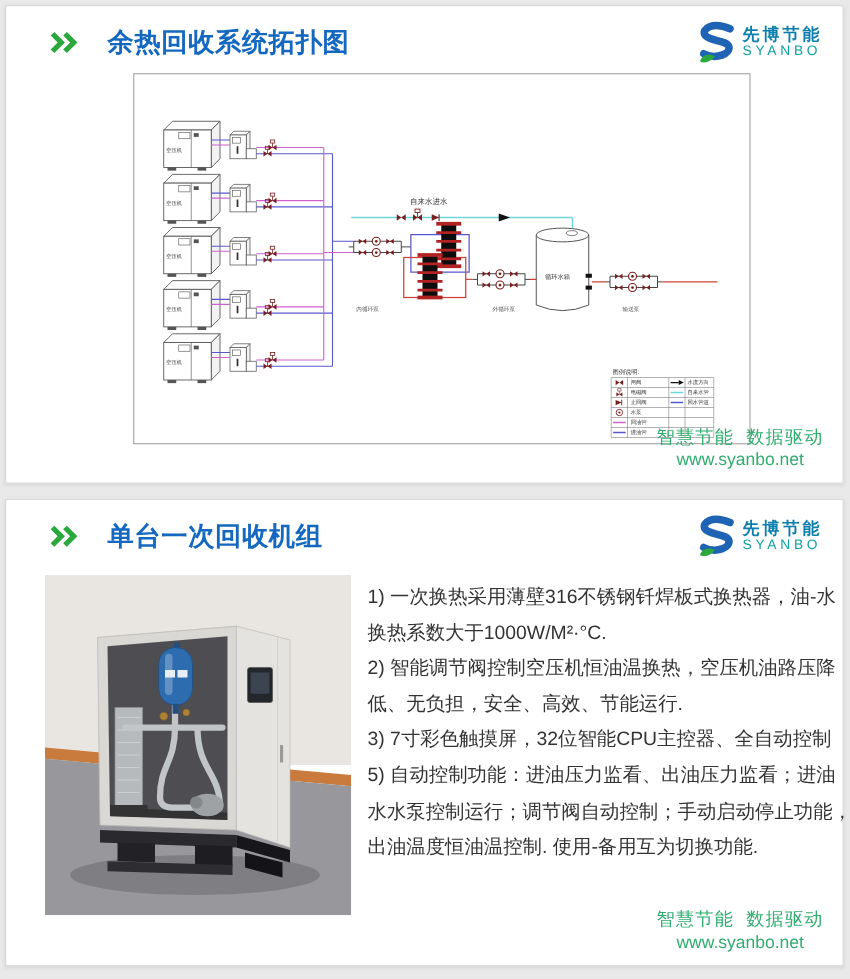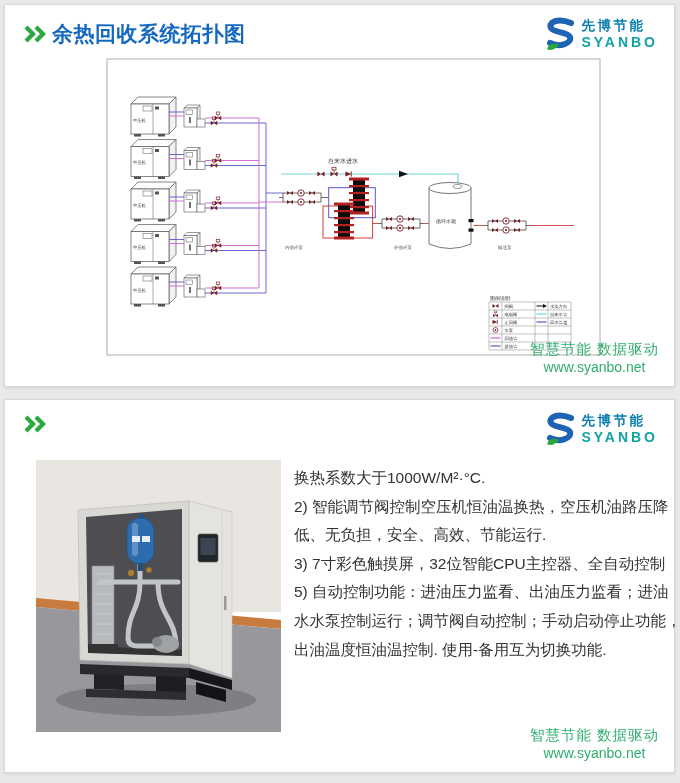--- a/index.html
+++ b/index.html
@@ -11,36 +11,36 @@
     overflow:hidden;
   }
   .card {
     position:absolute; left:4px; width:671px;
     background:#ffffff; border:1px solid #d9d9d9;
     box-shadow:0 1px 3px rgba(0,0,0,0.10);
   }
   #card1 { top:4px; height:383px; }
   #card2 { top:399px; height:374px; }
 
-  .section-header { position:absolute; left:18px; top:15px; display:flex; align-items:center; gap:5px; }
+  .section-header { position:absolute; left:34px; top:15px; display:flex; align-items:center; gap:23px; }
   .section-title { color:#1468C0; font-size:21px; font-weight:bold; letter-spacing:0.5px; }
 
   .logo { position:absolute; right:16px; top:11px; display:flex; align-items:center; gap:4px; }
   .logo-text { display:flex; flex-direction:column; line-height:1.15; }
   .logo-cn { color:#0C7FAE; font-size:13.5px; font-weight:bold; letter-spacing:2.5px; }
-  .logo-en { color:#12A2A4; font-size:14px; font-weight:bold; letter-spacing:3px; }
+  .logo-en { color:#12A2A4; font-size:11px; font-weight:normal; letter-spacing:3px; }
 
   .diagram { position:absolute; left:101px; top:53px; width:495px; height:298px; }
   .photo   { position:absolute; left:31px;  top:60px; width:245px; height:272px; }
 
   .features { position:absolute; left:289px; top:64px; width:380px; }
   .feature-line { font-size:15.5px; line-height:28.6px; color:#333; white-space:nowrap; }
 
   .footer { position:absolute; right:15px; bottom:11px; text-align:center; color:#2FAE6E; }
-  .footer-slogan { font-size:14.5px; letter-spacing:1px; }
+  .footer-slogan { font-size:14.5px; letter-spacing:1px;font-family:Liberation Mono, monospace; }
   .footer-url { font-size:14px; }
 
   svg text { font-family:"Liberation Sans","DejaVu Sans",sans-serif; }
 </style>
 </head>
 <body>
 
 <div class="card" id="card1">
 
   <div class="section-header">
@@ -219,20 +219,21 @@
   </div>
 </div>
 
 <div class="card" id="card2">
 
   <div class="section-header">
     <svg width="24" height="18" viewBox="0 0 24 18">
       <polyline points="3,2 10,9 3,16" fill="none" stroke="#2AA83C" stroke-width="4.2"></polyline>
       <polyline points="13,2 20,9 13,16" fill="none" stroke="#2AA83C" stroke-width="4.2"></polyline>
     </svg>
+    <div class="section-title">单台一次回收机组</div>
   </div>
 
   <div class="logo">
     <svg width="34" height="36" viewBox="0 0 34 36">
       <path d="M28 7 C14 1 5 7 8 12 C11 17 25 16 27 21 C29 27 17 32 7 27" fill="none" stroke="#1E63B4" stroke-width="6" stroke-linecap="round"></path>
       <path d="M4 33 C6 27 12 27 16 29 C12 34 7 35 4 33 Z" fill="#2AA83C"></path>
     </svg>
     <div class="logo-text">
       <span class="logo-cn">先博节能</span>
       <span class="logo-en">SYANBO</span>
@@ -285,20 +286,21 @@
         <polygon points="153,208 196,220 196,230 153,218" fill="#17171b"></polygon>
         <polygon points="58,214 88,215 88,230 58,229" fill="#222226"></polygon>
         <polygon points="120,216 150,217 150,233 120,232" fill="#1e1e22"></polygon>
         <polygon points="160,222 190,230 190,242 160,234" fill="#141418"></polygon>
         <polygon points="50,229 150,232 150,240 50,237" fill="#2e2e32"></polygon>
       </g>
     </g>
   </svg>
 
   <div class="features">
+    <div class="feature-line">1) 一次换热采用薄壁316不锈钢钎焊板式换热器，油-水</div>
     <div class="feature-line">换热系数大于1000W/M²·°C.</div>
     <div class="feature-line">2) 智能调节阀控制空压机恒油温换热，空压机油路压降</div>
     <div class="feature-line">低、无负担，安全、高效、节能运行.</div>
     <div class="feature-line">3) 7寸彩色触摸屏，32位智能CPU主控器、全自动控制</div>
     <div class="feature-line">5) 自动控制功能：进油压力监看、出油压力监看；进油</div>
     <div class="feature-line">水水泵控制运行；调节阀自动控制；手动启动停止功能，</div>
     <div class="feature-line">出油温度恒油温控制. 使用-备用互为切换功能.</div>
   </div>
 
   <div class="footer">

